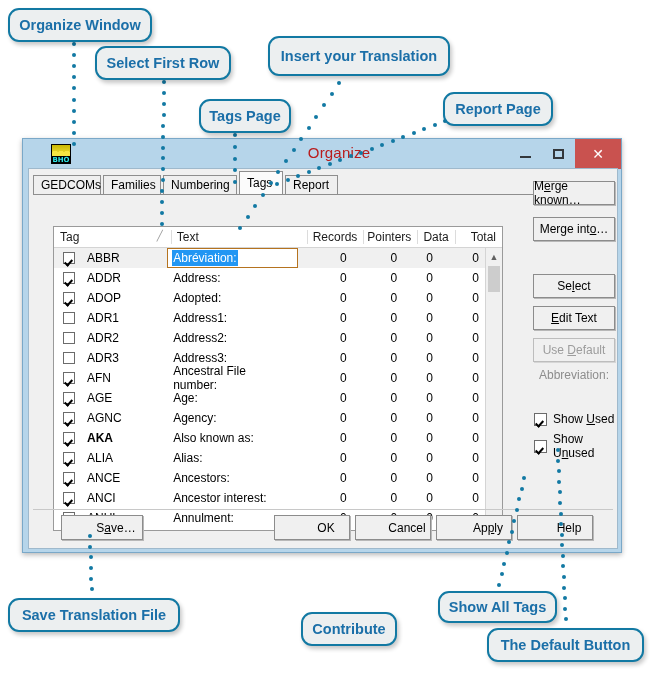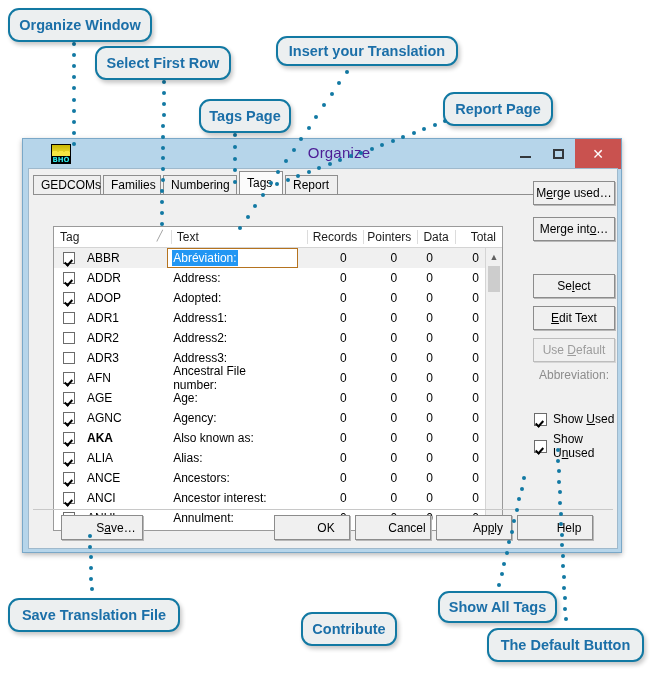--- a/index.html
+++ b/index.html
@@ -44,21 +44,21 @@
   .app-icon .bho {
     position: absolute; left: 0; bottom: 0; width: 20px;
     text-align: center;
     font-family: "DejaVu Sans", sans-serif;
     font-size: 7px; font-weight: bold; line-height: 8px;
     color: #2ee8e8;
   }
   .title-text {
     position: absolute; left: 14px; right: 0; top: 5px;
     text-align: center;
-    font-size: 15px; color: #4c1d95;
+    font-size: 15px; color: #b91c1c;
     letter-spacing: .2px;
     pointer-events: none;
   }
   .wctrls { position: absolute; right: 0; top: 0; display: flex; height: 30px; }
   .wbtn {
     width: 33px; height: 30px;
     display: flex; align-items: center; justify-content: center;
     color: #33373b;
   }
   .wbtn .min { width: 11px; height: 2px; background: #33373b; margin-top: 6px; }
@@ -464,21 +464,21 @@
             </div>
           </div>
         <div class="vsb">
           <div class="sbbtn">▲</div>
           <div class="sbthumb"></div>
           <div class="sbbtn dn">▼</div>
         </div>
       </div>
 
       <div class="btn sidebtn" style="top:12px">
-        <span><span>M</span><span class="u">e</span><span>rge used…</span></span>
+        <span><span>M</span><span class="u">e</span><span>rge known…</span></span>
       </div>
       <div class="btn sidebtn" style="top:48px">
         <span><span>Merge int</span><span class="u">o</span><span>…</span></span>
       </div>
       <div class="btn sidebtn" style="top:105px">
         <span><span>Se</span><span class="u">l</span><span>ect</span></span>
       </div>
       <div class="btn sidebtn" style="top:137px">
         <span><span class="u">E</span><span>dit Text</span></span>
       </div>
@@ -635,21 +635,21 @@
         <span style="left: 556px; top: 448px;"></span>
       </div>
     </div>
   <div id="callouts">
       <div class="callout" style="left: 8px; top: 8px; width: 144px; height: 34px;">
         <span>Organize Window</span>
       </div>
       <div class="callout" style="left: 95px; top: 46px; width: 136px; height: 34px;">
         <span>Select First Row</span>
       </div>
-      <div class="callout" style="left: 268px; top: 36px; width: 182px; height: 30px; margin-left: 8px;">
+      <div class="callout" style="left: 268px; top: 36px; width: 182px; height: 40px;">
         <span>Insert your Translation</span>
       </div>
       <div class="callout" style="left: 199px; top: 99px; width: 92px; height: 34px;">
         <span>Tags Page</span>
       </div>
       <div class="callout" style="left: 443px; top: 92px; width: 110px; height: 34px;">
         <span>Report Page</span>
       </div>
       <div class="callout" style="left: 8px; top: 598px; width: 172px; height: 34px;">
         <span>Save  Translation File</span>

